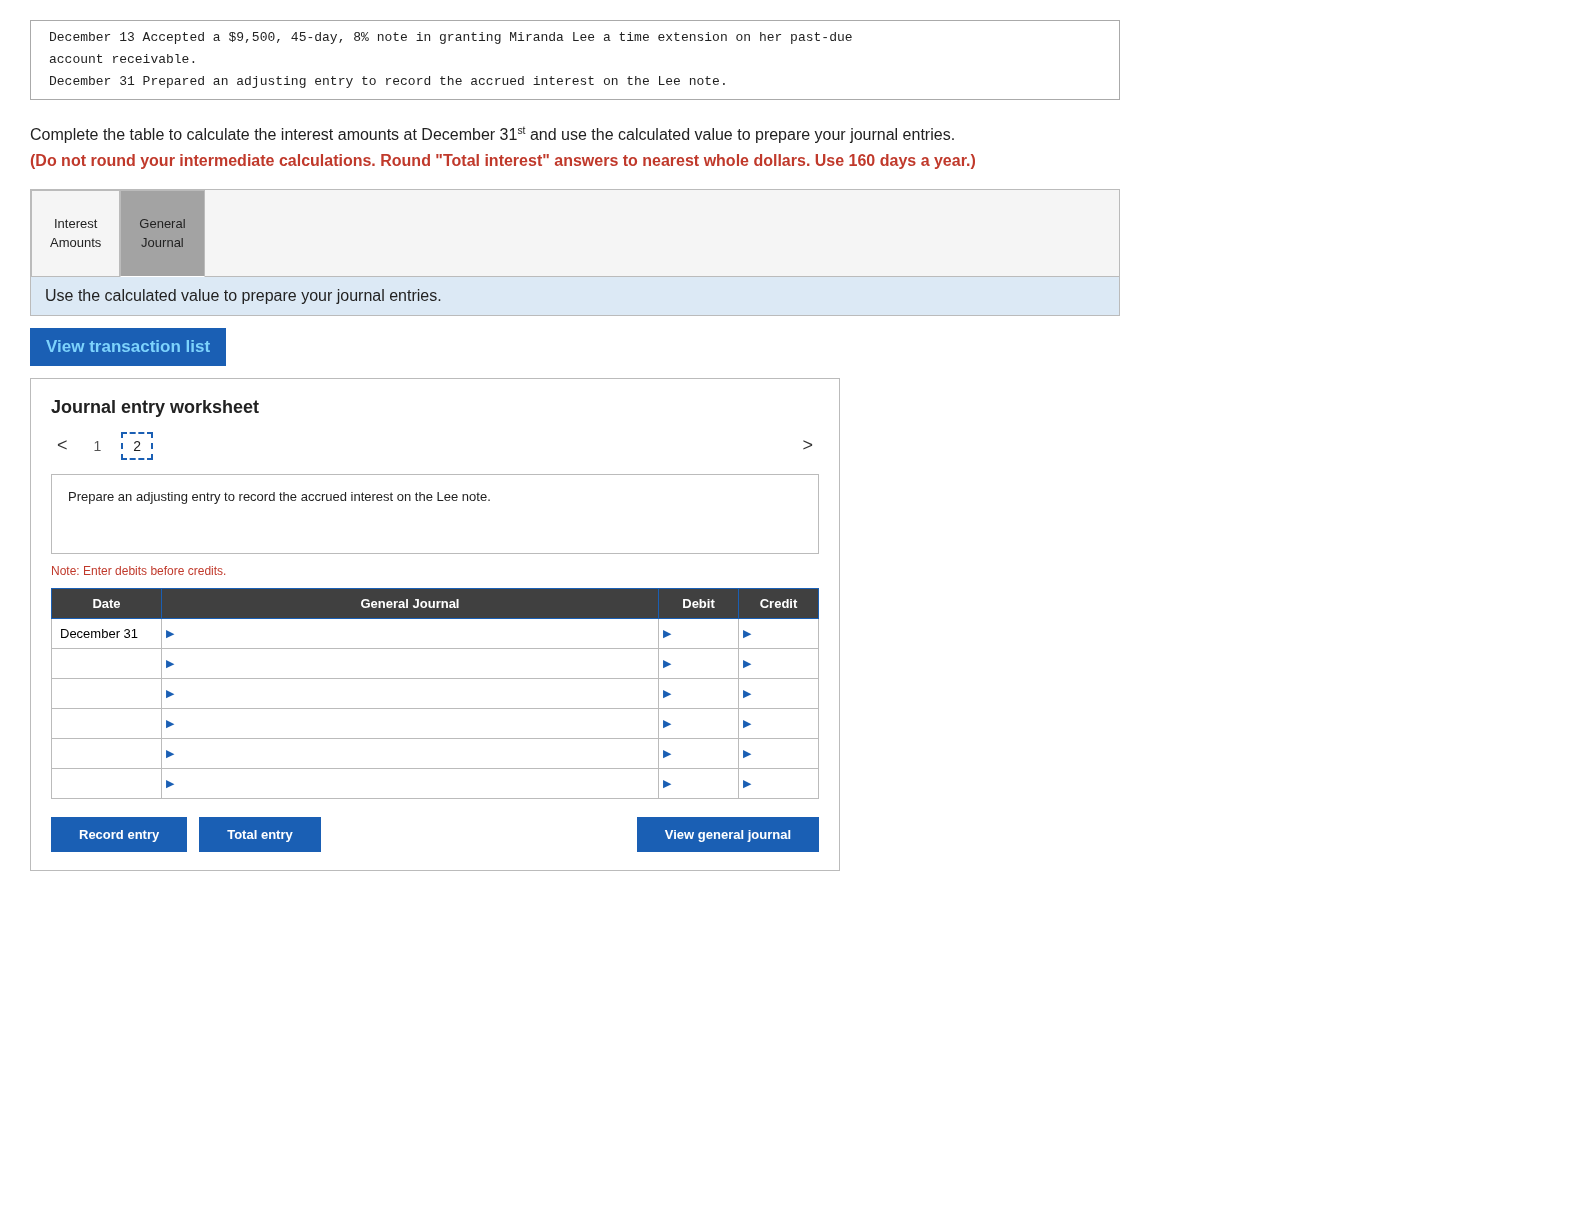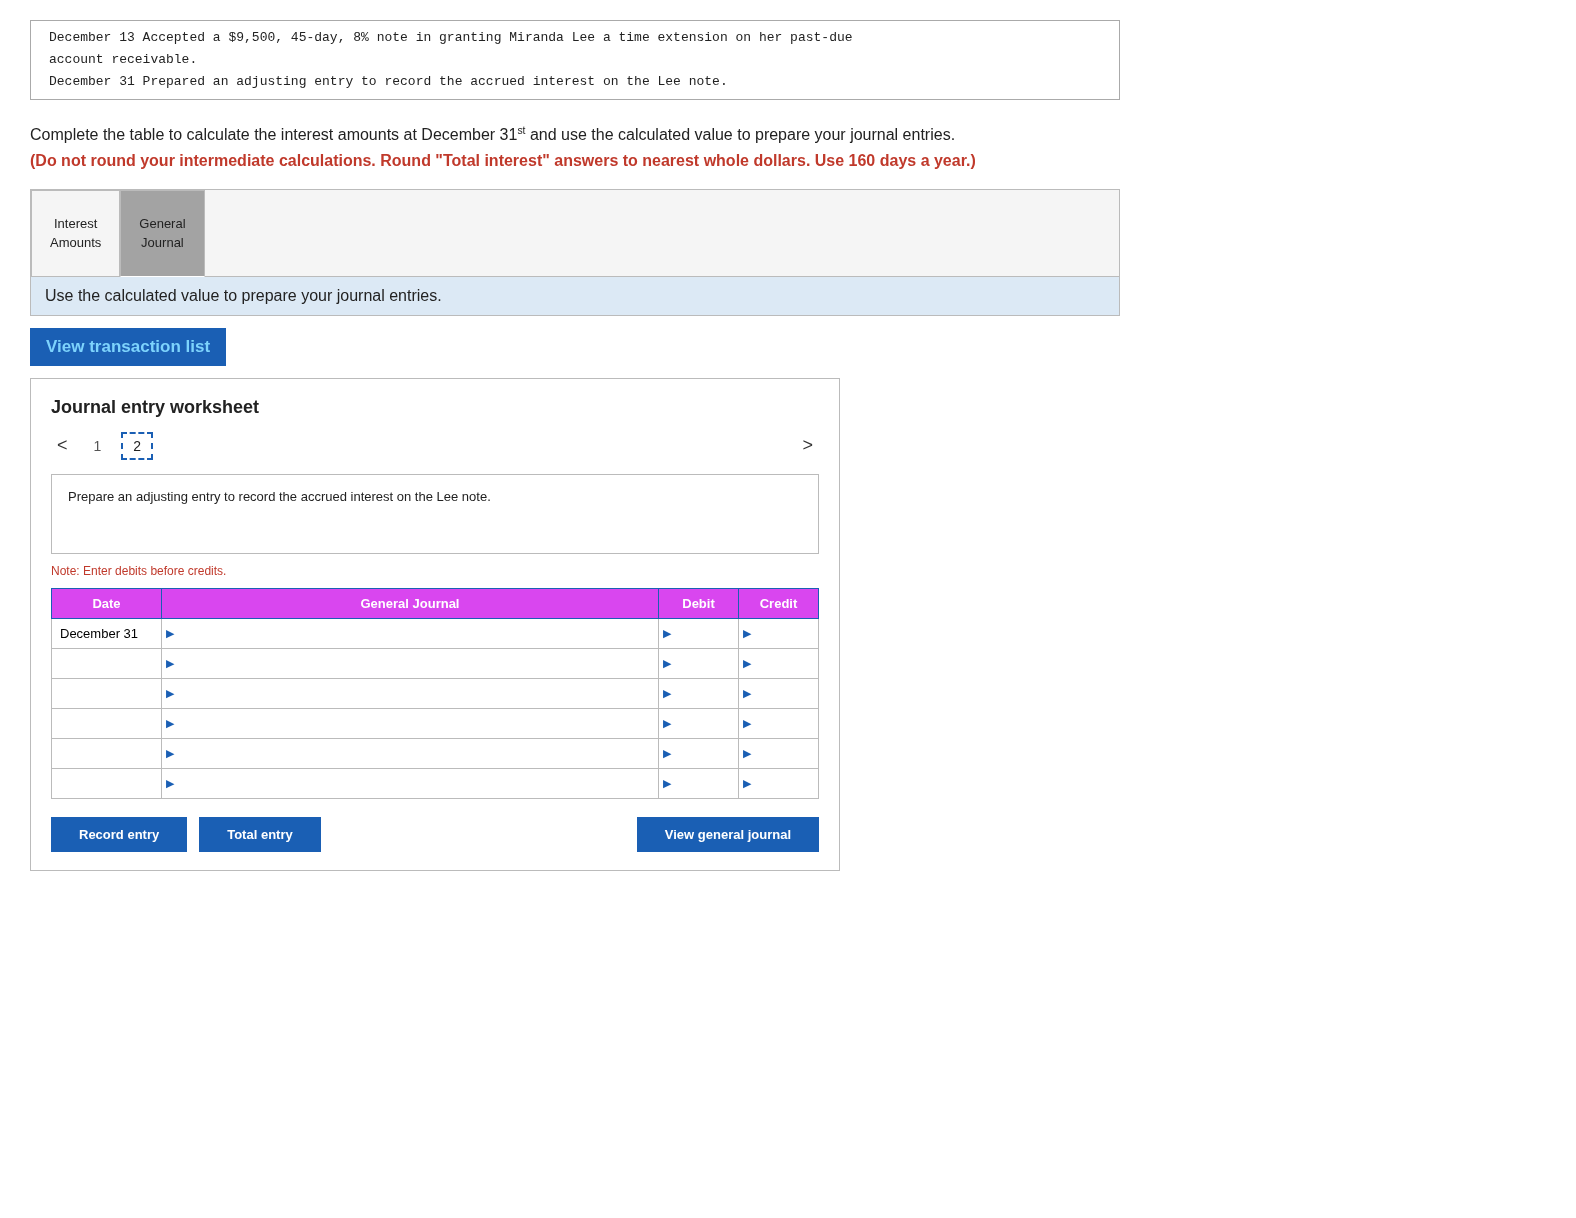--- a/index.html
+++ b/index.html
@@ -146,21 +146,21 @@
       margin-bottom: 10px;
     }
 
     
     .journal-table {
       width: 100%;
       border-collapse: collapse;
       font-size: 13px;
     }
     .journal-table thead tr th {
-      background: #d946ef;
+      background: #404040;
       color: #fff;
       padding: 7px 10px;
       text-align: center;
       border: 1px solid #1a5fb4;
       font-weight: bold;
     }
     .journal-table thead tr th:first-child {
       text-align: center;
     }
     .journal-table tbody tr td {

